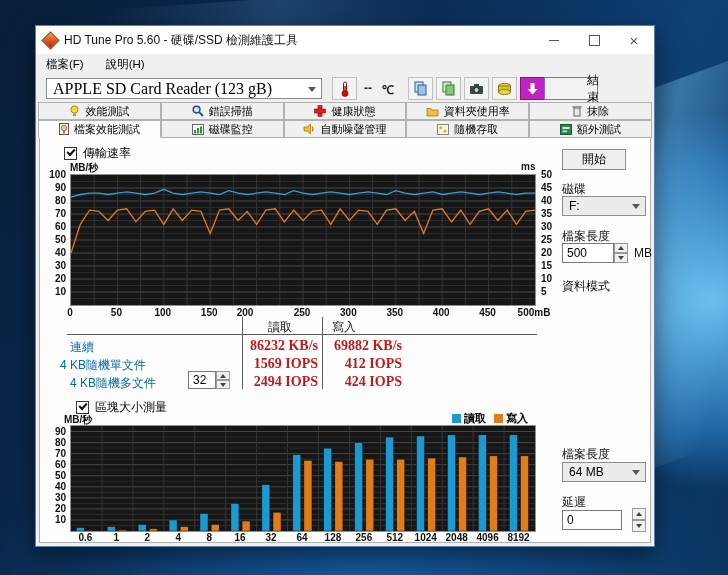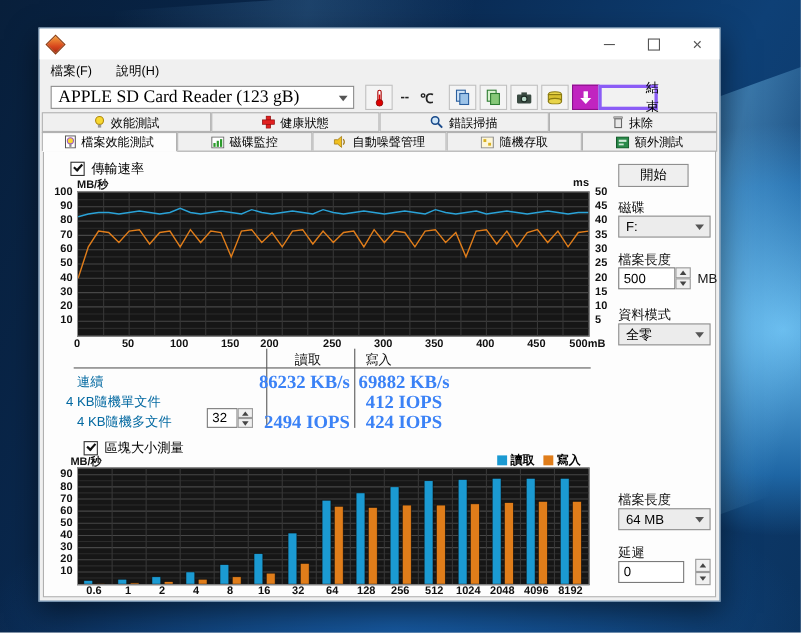--- a/index.html
+++ b/index.html
@@ -29,21 +29,21 @@
 
   .menubar{position:absolute;left:0;top:28px;right:0;height:20px;display:flex;gap:22px;align-items:center;padding-left:10px;}
   .menu-item{font-size:11.5px;}
 
   .toolbar{position:absolute;left:0;top:50px;right:0;height:26px;}
   .drive-combo{position:absolute;left:10px;top:2px;width:276px;height:21px;background:#fff;border:1px solid #8a8a8a;box-sizing:border-box;display:flex;align-items:center;padding:0 18px 0 6px;}
   .drive-text{font-family:"Liberation Serif",serif;font-weight:normal;font-size:16px;white-space:nowrap;overflow:hidden;}
   .chev{position:absolute;right:5px;top:8px;width:0;height:0;border-left:4px solid transparent;border-right:4px solid transparent;border-top:5px solid #555;}
   .tool-btn{position:absolute;top:1px;width:25px;height:23px;background:#f4f4f4;border:1px solid #c0c0c0;box-sizing:border-box;display:flex;align-items:center;justify-content:center;}
   .temp-text{position:absolute;top:5px;font-size:12px;font-weight:bold;color:#222;white-space:nowrap;}
-  .end-btn{position:absolute;left:508px;top:1px;width:54px;height:23px;background:#f2f2f2;border:3px solid #8b5cf6;box-sizing:border-box;font-size:12px;display:flex;align-items:center;justify-content:center;padding-left:44px;}
+  .end-btn{position:absolute;left:508px;top:1px;width:54px;height:23px;background:#f2f2f2;border:1px solid #8b5cf6;box-sizing:border-box;font-size:12px;display:flex;align-items:center;justify-content:center;padding-left:44px;}
 
   .tabrow{position:absolute;left:2px;right:2px;display:flex;}
   .tabrow1{top:76px;height:18px;}
   .tabrow2{top:94px;height:18px;text-align:center;}
   .tab{flex:1;display:flex;align-items:center;justify-content:center;gap:5px;background:#f0f0f0;border:1px solid #b2b2b2;box-sizing:border-box;font-size:11px;white-space:nowrap;overflow:hidden;}
   .tab.active{background:#fdfdfd;border-bottom:1px solid #fdfdfd;z-index:3;}
   .ticon{flex:0 0 auto;display:block;}
 
   .tabpage{position:absolute;left:3px;right:3px;top:111px;height:406px;background:#fdfdfd;border:1px solid #b0b0b0;box-sizing:border-box;z-index:2;}
 
@@ -54,21 +54,21 @@
   .axis-label{position:absolute;font-size:10px;font-weight:bold;color:#111;}
   .chart-svg{position:absolute;border:1px solid #8f8f8f;background:#161616;display:block;}
   .tickbox{position:absolute;}
   .tickbox .tick{position:absolute;font-size:10px;font-weight:bold;color:#111;line-height:11px;white-space:nowrap;}
   .tickbox.right-align .tick{right:2px;}
   .tickbox.xaxis .tick{transform:translateX(-50%);}
 
   .vline{position:absolute;width:1px;background:#5a5a5a;}
   .hline{position:absolute;height:1px;background:#5a5a5a;}
   .t-label{position:absolute;font-size:12px;color:#0369a1;white-space:nowrap;}
-  .t-value{position:absolute;font-family:"Liberation Serif",serif;font-weight:bold;font-size:17px;color:#3b82f6;text-align:right;white-space:nowrap;}
+  .t-value{position:absolute;font-family:"Liberation Serif",serif;font-weight:bold;font-size:14px;color:#b91c1c;text-align:right;white-space:nowrap;}
   .t-header{position:absolute;font-size:12px;color:#111;}
 
   .numbox{position:absolute;background:#fff;border:1px solid #7a7a7a;box-sizing:border-box;display:flex;align-items:center;padding-left:4px;font-size:12px;}
   .spin{position:absolute;width:14px;display:flex;flex-direction:column;}
   .spin .sb{flex:1;background:#f0f0f0;border:1px solid #9a9a9a;display:flex;align-items:center;justify-content:center;}
   .tri-up{width:0;height:0;border-left:3px solid transparent;border-right:3px solid transparent;border-bottom:4px solid #444;}
   .tri-dn{width:0;height:0;border-left:3px solid transparent;border-right:3px solid transparent;border-top:4px solid #444;}
 
   .legend{position:absolute;display:flex;gap:8px;align-items:center;font-size:11px;font-weight:bold;}
   .lg-item{display:flex;align-items:center;gap:3px;}
@@ -81,20 +81,21 @@
 </head>
 <body>
 
 <div class="beam beam1"></div>
 <div class="beam beam2"></div>
 
 <div class="window">
 
   <div class="titlebar">
     <span class="app-icon"></span>
+    <span class="title-text">HD Tune Pro 5.60 - 硬碟/SSD 檢測維護工具</span>
     <div class="win-controls">
       <span class="win-btn">
           <span class="glyph-min"></span>
         </span>
       <span class="win-btn">
           <span class="glyph-max"></span>
         </span>
       <span class="win-btn">
           <span class="glyph-close">×</span>
         </span>
@@ -159,31 +160,37 @@
   <div class="tabrow tabrow1">
     <div class="tab">
       <svg class="ticon" width="11" height="12" viewBox="0 0 11 12">
         <circle cx="5.5" cy="4.5" r="3.6" fill="#f8d830" stroke="#b08a10"></circle>
           <rect x="4" y="8.4" width="3" height="2.6" fill="#9a9a9a"></rect>
       </svg>
       <span>效能測試</span>
     </div>
     <div class="tab">
       <svg class="ticon" width="12" height="12" viewBox="0 0 12 12">
+        <circle cx="4.6" cy="4.6" r="3.4" fill="#cfe6f8" stroke="#1a4a8a" stroke-width="1.4"></circle>
+          <line x1="7.2" y1="7.2" x2="11" y2="11" stroke="#1a4a8a" stroke-width="1.8"></line>
+      </svg>
+      <span>錯誤掃描</span>
+    </div>
+    <div class="tab">
+      <svg class="ticon" width="12" height="12" viewBox="0 0 12 12">
         <rect x="4" y="0.5" width="4" height="11" fill="#e02020" stroke="#8a0a0a" stroke-width="0.6"></rect>
           <rect x="0.5" y="4" width="11" height="4" fill="#e02020" stroke="#8a0a0a" stroke-width="0.6"></rect>
       </svg>
       <span>健康狀態</span>
     </div>
     <div class="tab">
-      <svg class="ticon" width="12" height="12" viewBox="0 0 12 12">
-        <circle cx="4.6" cy="4.6" r="3.4" fill="#cfe6f8" stroke="#1a4a8a" stroke-width="1.4"></circle>
-          <line x1="7.2" y1="7.2" x2="11" y2="11" stroke="#1a4a8a" stroke-width="1.8"></line>
-      </svg>
-      <span>錯誤掃描</span>
+      <svg class="ticon" width="13" height="11" viewBox="0 0 13 11">
+        <path d="M1 2.5 L5 2.5 L6 4 L12 4 L12 10 L1 10 Z" fill="#f0c040" stroke="#a07810" stroke-width="0.8"></path>
+      </svg>
+      <span>資料夾使用率</span>
     </div>
     <div class="tab">
       <svg class="ticon" width="10" height="12" viewBox="0 0 10 12">
         <rect x="2" y="3" width="6" height="8" fill="#e8e8e8" stroke="#666"></rect>
           <rect x="1" y="1.2" width="8" height="1.6" fill="#bbb" stroke="#666" stroke-width="0.5"></rect>
       </svg>
       <span>抹除</span>
     </div>
   </div>
 
@@ -324,20 +331,21 @@
     <span class="t-header" style="left:292px;top:181px;">寫入</span>
     <div class="vline" style="left:202px;top:179px;height:72px;"></div>
     <div class="vline" style="left:282px;top:179px;height:72px;"></div>
     <div class="hline" style="left:27px;top:196px;width:470px;"></div>
 
     <span class="t-label" style="left:30px;top:201px;">連續</span>
     <span class="t-value" style="left:160px;top:200px;width:118px;">86232 KB/s</span>
     <span class="t-value" style="left:286px;top:200px;width:76px;">69882 KB/s</span>
 
     <span class="t-label" style="left:20px;top:219px;">4 KB隨機單文件</span>
+    <span class="t-value" style="left:160px;top:218px;width:118px;">1569 IOPS</span>
     <span class="t-value" style="left:286px;top:218px;width:76px;">412 IOPS</span>
 
     <span class="t-label" style="left:30px;top:237px;">4 KB隨機多文件</span>
     <div class="numbox" style="left:148px;top:233px;width:28px;height:18px;">
       <span>32</span>
     </div>
     <div class="spin" style="left:176px;top:233px;height:18px;">
       <span class="sb">
           <span class="tri-up"></span>
         </span>
@@ -474,24 +482,20 @@
       <span class="sb">
           <span class="tri-up"></span>
         </span>
       <span class="sb">
           <span class="tri-dn"></span>
         </span>
     </div>
     <span class="side-label" style="left:594px;top:108px;">MB</span>
 
     <span class="side-label" style="left:522px;top:140px;text-align:center;">資料模式</span>
-    <div class="side-combo" style="top:156px;">
-      <span>全零</span>
-      <span class="chev" style="top:7px;"></span>
-    </div>
 
     <span class="side-label" style="left:522px;top:308px;">檔案長度</span>
     <div class="side-combo" style="top:324px;">
       <span>64 MB</span>
       <span class="chev" style="top:7px;"></span>
     </div>
 
     <span class="side-label" style="left:522px;top:356px;">延遲</span>
     <div class="numbox" style="left:522px;top:372px;width:60px;height:20px;">
       <span>0</span>

